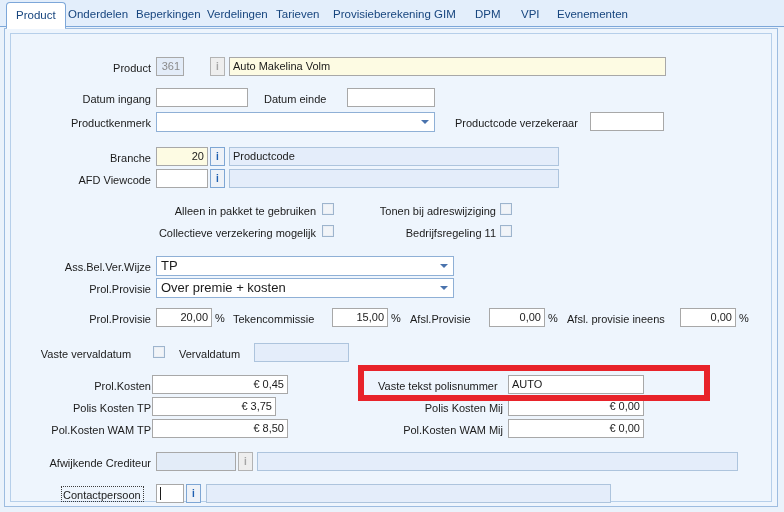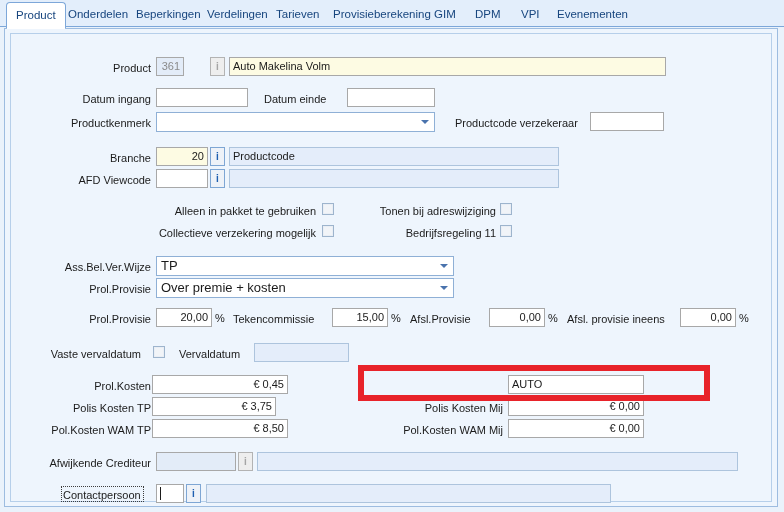--- a/index.html
+++ b/index.html
@@ -171,21 +171,21 @@
     <div class="pct" style="left:380px;top:278px;">%</div>
 
     <div class="lbl" style="left:399px;top:278px;">Afsl.Provisie</div>
     <div class="fld num" style="left:478px;top:274px;width:56px;">0,00</div>
     <div class="pct" style="left:537px;top:278px;">%</div>
 
     <div class="lbl" style="left:556px;top:278px;">Afsl. provisie ineens</div>
     <div class="fld num" style="left:669px;top:274px;width:56px;">0,00</div>
     <div class="pct" style="left:728px;top:278px;">%</div>
 
-    <div class="lbl r" style="left:0;top:313px;width:130px;">Vaste vervaldatum</div>
+    <div class="lbl r" style="left:10px;top:313px;width:130px;text-align:center;">Vaste vervaldatum</div>
     <div class="cbx" style="left:142px;top:312px;">
           <i></i>
         </div>
     <div class="lbl" style="left:168px;top:313px;">Vervaldatum</div>
     <div class="fld blank-ro" style="left:243px;top:309px;width:95px;"></div>
 
     <div class="lbl r" style="left:10px;top:345px;width:130px;">Prol.Kosten</div>
     <div class="fld num" style="left:141px;top:341px;width:136px;">€ 0,45</div>
 
     <div class="lbl r" style="left:10px;top:367px;width:130px;">Polis Kosten TP</div>
@@ -195,20 +195,21 @@
     <div class="fld num" style="left:141px;top:385px;width:136px;">€ 8,50</div>
 
     <div class="fld num" style="left:497px;top:341px;width:136px;"></div>
 
     <div class="lbl r" style="left:370px;top:367px;width:122px;">Polis Kosten Mij</div>
     <div class="fld num" style="left:497px;top:363px;width:136px;">€ 0,00</div>
 
     <div class="lbl r" style="left:370px;top:389px;width:122px;">Pol.Kosten WAM Mij</div>
     <div class="fld num" style="left:497px;top:385px;width:136px;">€ 0,00</div>
 
+    <div class="lbl" style="left:367px;top:345px;z-index:21;">Vaste tekst polisnummer</div>
     <div class="fld" style="left:497px;top:341px;width:136px;z-index:21;">AUTO</div>
 
     <div class="lbl r" style="left:10px;top:422px;width:130px;">Afwijkende Crediteur</div>
     <div class="fld disabled" style="left:145px;top:418px;width:80px;"></div>
     <div class="ibtn dis" style="left:227px;top:418px;">i</div>
     <div class="fld ro" style="left:246px;top:418px;width:481px;"></div>
 
     <div class="focusrect" style="left:50px;top:452px;width:83px;height:16px;"></div>
     <div class="lbl" style="left:52px;top:454px;">Contactpersoon</div>
     <div class="fld" style="left:145px;top:450px;width:28px;"></div>

